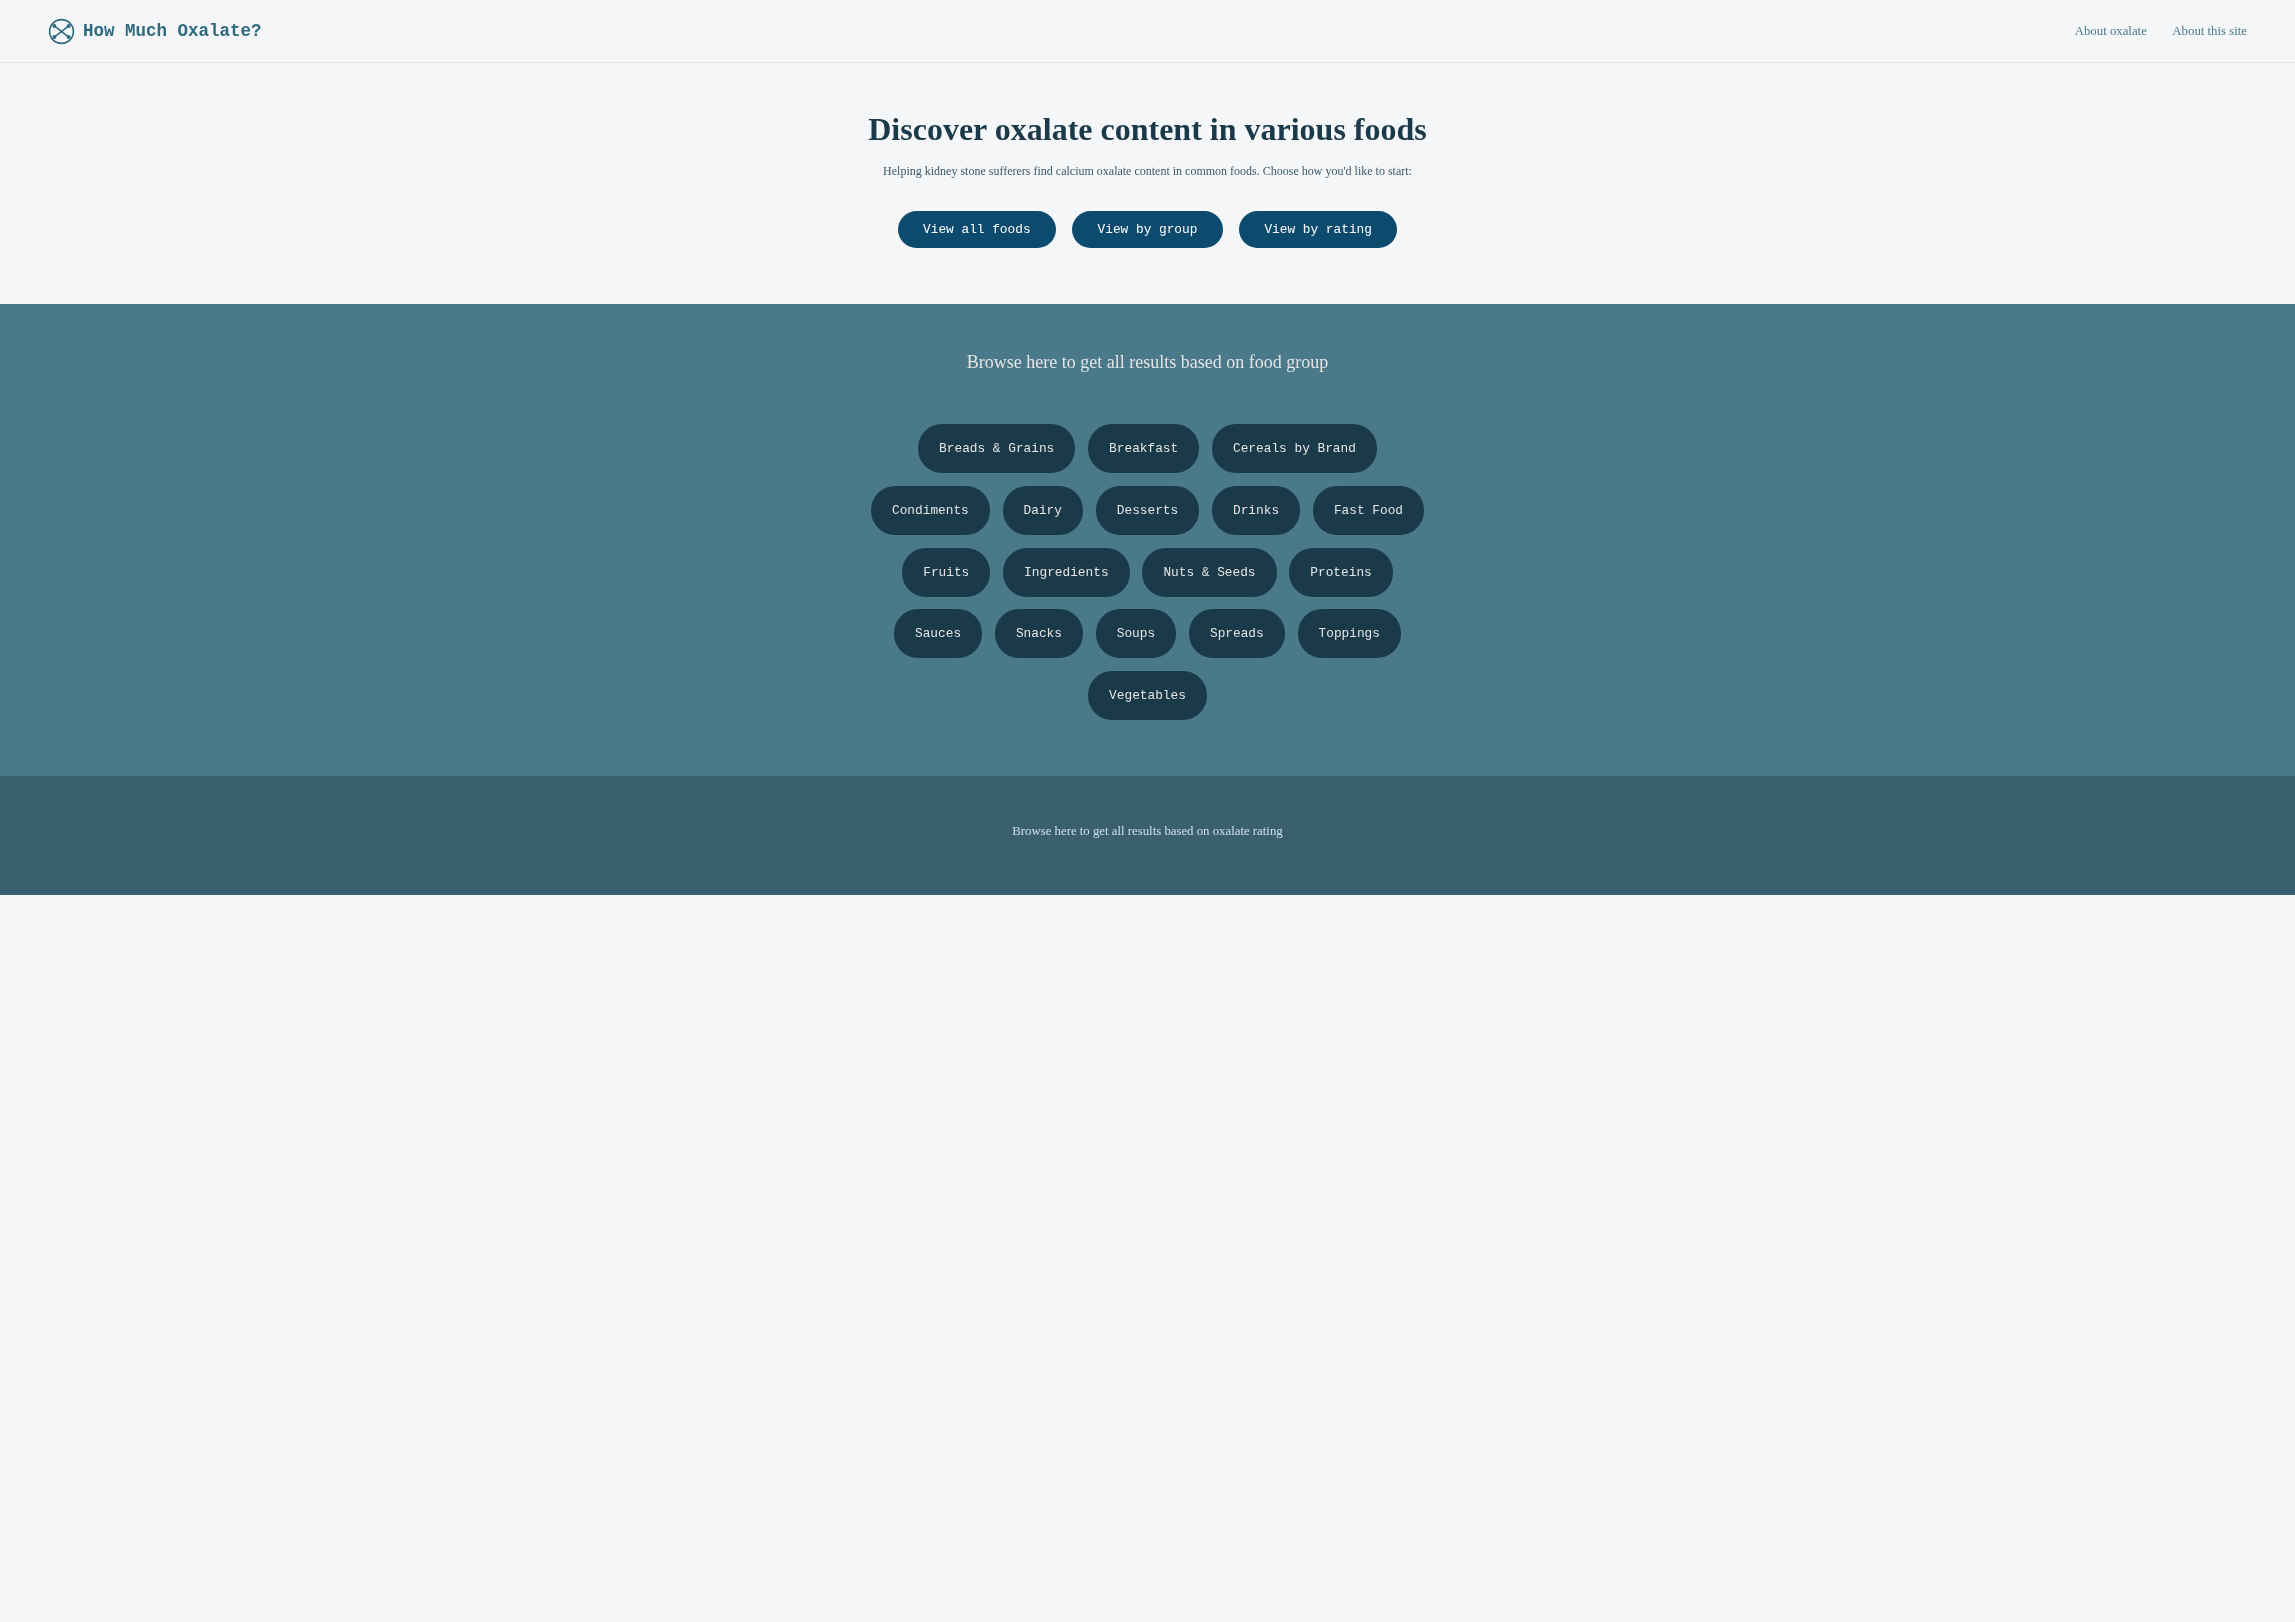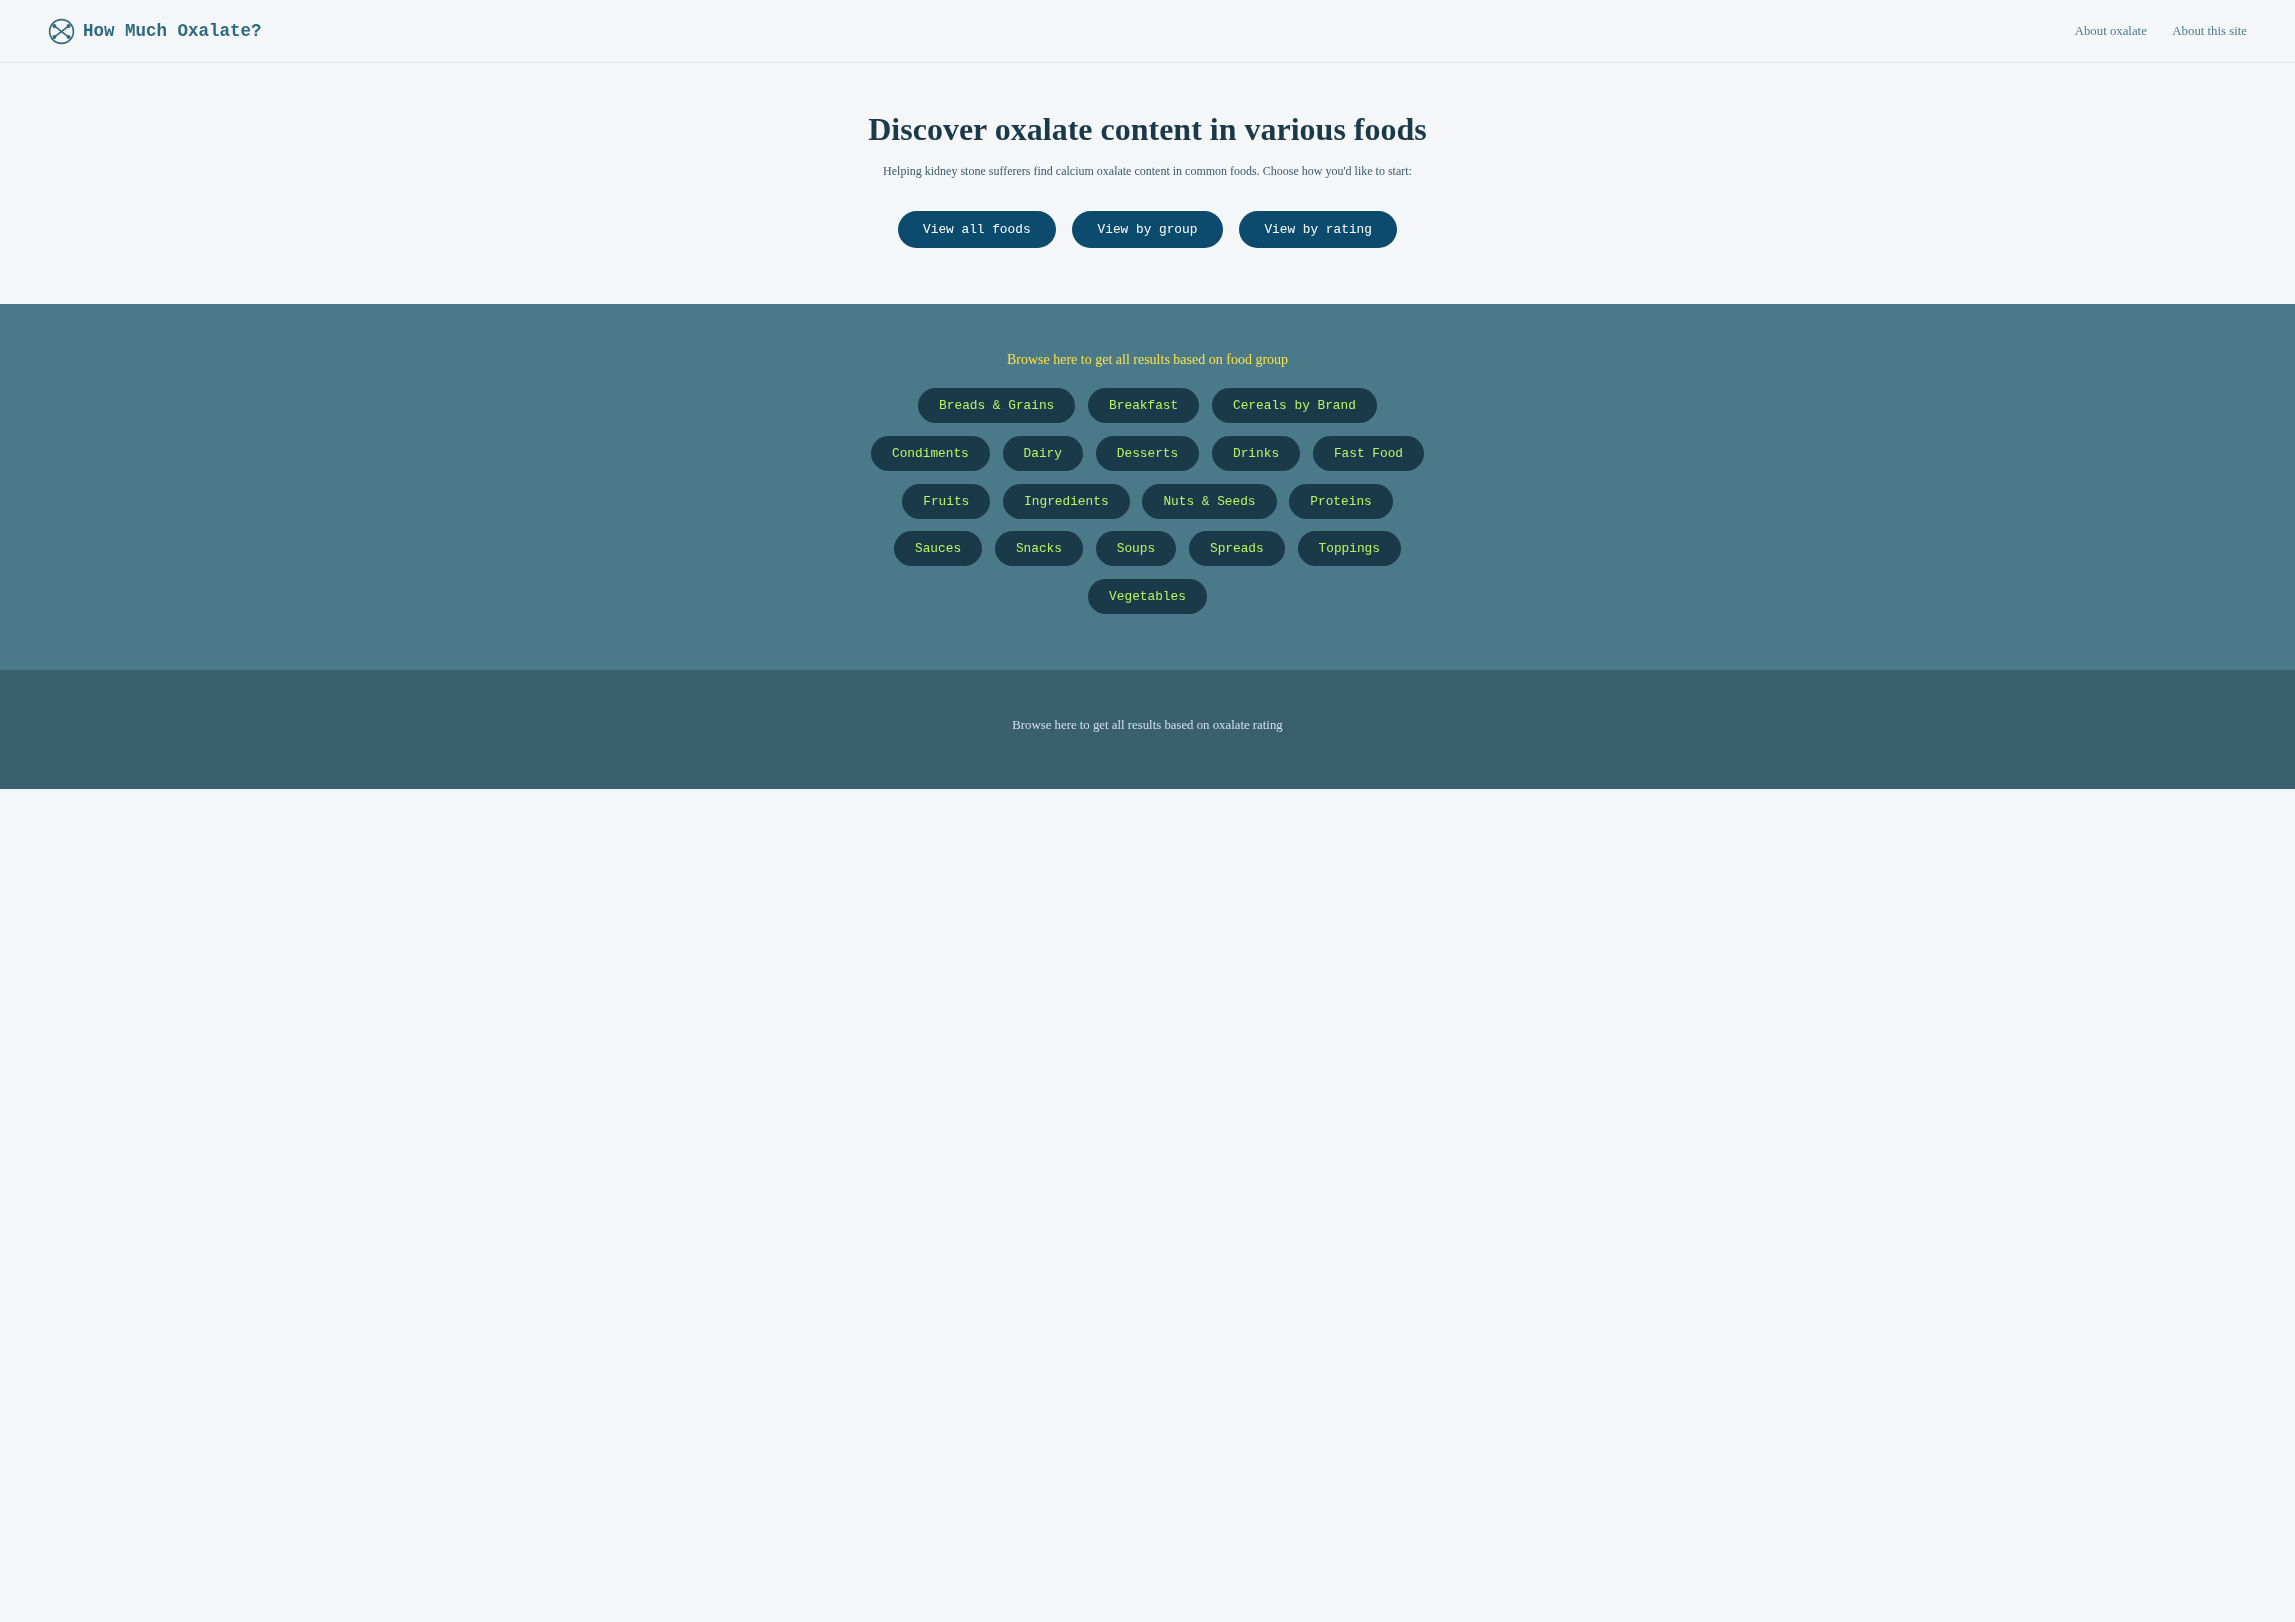--- a/index.html
+++ b/index.html
@@ -103,41 +103,41 @@
 
     .food-group-section h2 {
       font-size: 29px;
       font-weight: 700;
       color: #ffffff;
       margin-bottom: 11px;
       font-family: Georgia, serif;
     }
 
     .food-group-section .subtitle {
-      font-size: 14px;
-      color: #fde047;
-      margin-bottom: 20px;
+      font-size: 18px;
+      color: #e5e5e5;
+      margin-bottom: 51px;
       font-family: Georgia, serif;
     }
 
     .food-tags {
       display: flex;
       flex-wrap: wrap;
       justify-content: center;
       gap: 12.8px;
       max-width: 558px;
       margin: 0 auto;
     }
 
     .food-tag {
       background: #1a3a4a;
-      color: #bef264;
+      color: #e5e5e5;
       border: none;
       border-radius: 24px;
-      padding: 10px 21px;
+      padding: 17px 21px;
       font-size: 12.8px;
       font-family: 'Courier New', Courier, monospace;
       cursor: pointer;
       white-space: nowrap;
     }
 
     
     .rating-section {
       background: #3a6070;
       padding: 48px 32px 56px;

